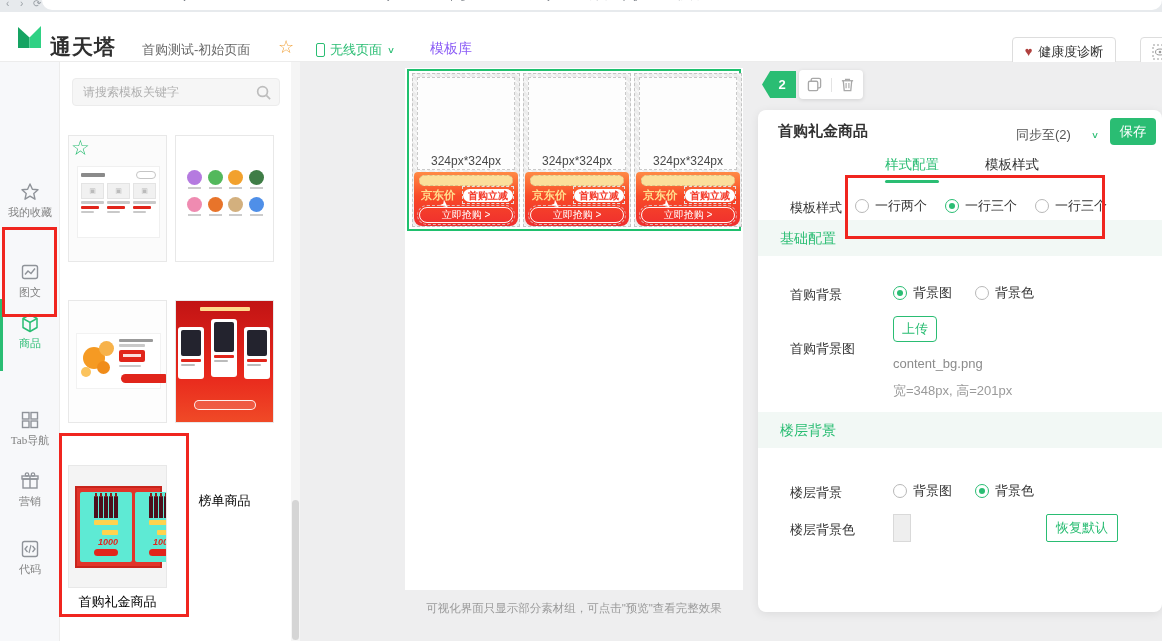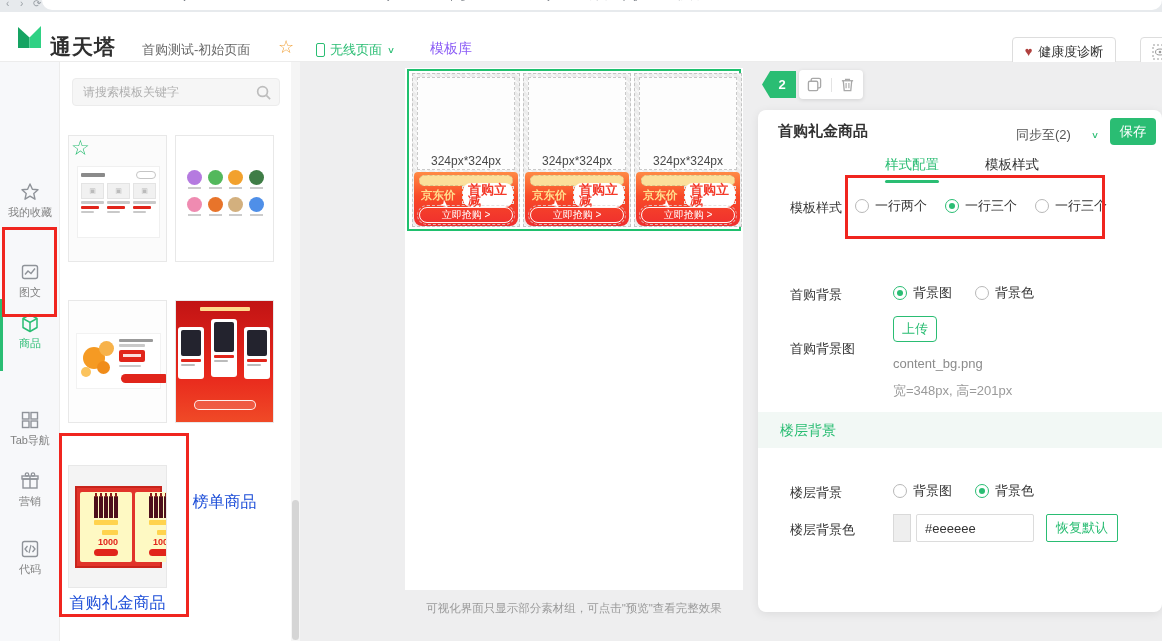--- a/index.html
+++ b/index.html
@@ -22,34 +22,34 @@
   .phone-ic { width:9px; height:14px; border:1.5px solid #2abd73; border-radius:2px; display:inline-block; }
   .caret { font-size:11px; color:#2abd73; transform:scaleY(.8); display:inline-block; }
   .tpl-lib { position:absolute; left:430px; top:28px; font-size:14px; color:#8b5cf6; }
   .btn-outline { border:1px solid #ddd; border-radius:4px; background:#fff; display:flex; align-items:center; justify-content:center; gap:6px; font-size:13px; color:#333; }
   .health-btn { left:1012px; top:25px; width:104px; height:29px; }
   .preview-btn { left:1140px; top:25px; width:40px; height:29px; justify-content:flex-start; padding-left:11px; }
   .heart-ic { color:#b0413e; font-size:13px; }
 
   
   .siderail { left:0; top:62px; width:60px; height:579px; background:#f7f8fa; border-right:1px solid #ececec; }
-  .rail-item { position:absolute; left:0; width:60px; text-align:center; cursor:pointer; }
+  .rail-item { position:absolute; left:0; width:60px; text-align:center; cursor:pointer;font-family:Liberation Serif, serif; }
   .rail-item .ric { display:block; margin:0 auto 3px; width:20px; height:20px; }
   .rail-item .rlb { font-size:11px; color:#808080; display:block; }
   .rail-item.active .rlb { color:#2abd73; }
   .active-bar { left:0; top:237px; width:3px; height:72px; background:#2abd73; }
 
   
   .tpanel { left:60px; top:62px; width:240px; height:579px; background:#fff; border-right:1px solid #e6e6e6; }
   .search-box { position:absolute; left:12px; top:16px; width:208px; height:28px; background:#f6f6f6; border:1px solid #ececec; border-radius:4px; }
   .search-box input { position:absolute; left:10px; top:1px; width:168px; height:24px; border:none; background:transparent; font-size:12px; color:#666; outline:none; font-family:inherit; }
   .search-box input::placeholder { color:#b0b0b0; }
   .search-ic { position:absolute; right:7px; top:5px; }
   .tcard { position:absolute; width:99px; height:127px; background:#fbfbfb; border:1px solid #e8e8e8; cursor:pointer; overflow:hidden; }
-  .tlabel { position:absolute; width:99px; text-align:center; font-size:16px; color:#1d4ed8; }
+  .tlabel { position:absolute; width:99px; text-align:center; font-size:13px; color:#000000; }
   .card-star { position:absolute; left:2px; top:0px; font-size:21px; color:#2abd73; z-index:3; }
   .bar { background:#c9c9c9; border-radius:1px; }
   .scroll-track { left:291px; top:62px; width:9px; height:579px; background:#f5f5f5; }
   .scroll-thumb { left:292px; top:500px; width:7px; height:140px; background:#d5d5d5; border-radius:4px; }
 
   
   .mini1 { position:absolute; left:8px; top:30px; width:83px; height:72px; background:#fff; border:1px solid #f0f0f0; padding:4px 3px; }
   .mini1 .hd { display:flex; justify-content:space-between; align-items:center; margin-bottom:4px; }
   .mini1 .pill { width:20px; height:8px; border:1px solid #c5c5c5; border-radius:4px; }
   .mini1 .cols { display:flex; gap:3px; }
@@ -67,21 +67,21 @@
   .rib { background:#e1251b; width:26px; height:12px; border-radius:2px; margin:3px 0; position:relative; }
   .rib:after { content:""; position:absolute; left:4px; top:4px; width:18px; height:3px; background:#fff; opacity:.85; }
   .rbtn3 { position:absolute; bottom:0; left:2px; width:48px; height:9px; background:#e1251b; border-radius:5px; }
   
   .mini4 { position:absolute; inset:0; background:linear-gradient(180deg,#c21414 0%,#e8271c 60%,#f04a27 100%); }
   .rank-tile { position:absolute; width:26px; height:52px; background:#fff; border-radius:3px; padding:3px 3px; }
   .ph { width:100%; height:26px; background:#23232e; border-radius:2px; margin-bottom:3px; }
   .rank-cta { position:absolute; left:18px; bottom:12px; width:62px; height:10px; border:1px solid rgba(255,255,255,.9); border-radius:6px; background:rgba(255,255,255,.15); }
   
   .mini5 { position:absolute; left:6px; top:20px; width:87px; height:82px; background:#e1342a; border:2px solid #c9241c; padding:4px 3px; display:flex; gap:3px; }
-  .wtile { flex:1; background:#fef9c3; border-radius:2px; padding:2px 14px; position:relative; }
+  .wtile { flex:1; background:#5eead4; border-radius:2px; padding:2px 14px; position:relative;font-style:italic; }
   .bottles { display:flex; gap:1px; justify-content:center; height:24px; align-items:flex-end; }
   .bt { width:4px; height:22px; background:#4d0f1c; border-radius:1px 1px 0 0; position:relative; }
   .bt:after { content:""; position:absolute; top:-3px; left:1px; width:2px; height:4px; background:#8c1b1b; }
   .ystrip5 { height:5px; background:#ffd34e; border-radius:1px; margin:2px 0; }
   .wprice { color:#e1251b; font-weight:bold; font-size:9px; line-height:10px; text-align:right; }
   .wcoup { display:inline-block; width:16px; height:5px; background:#ffd34e; border-radius:1px; }
   .wbtn { height:7px; background:#e1251b; border-radius:4px; margin-top:2px; }
 
   
   .canvas-bg { left:300px; top:62px; width:862px; height:579px; background:#eeeeef; }
@@ -90,21 +90,21 @@
   .mcol { position:absolute; top:2px; width:108px; height:154px; border:1px dashed #c4c4c4; background:#ececec;
           background-image:repeating-linear-gradient(45deg,rgba(255,255,255,.55) 0 2px,transparent 2px 6px); }
   .mph { position:absolute; left:4px; top:3px; width:98px; height:93px; background:#fdfdfd; border:1px dashed #c9c9c9; }
   .mph .sz { position:absolute; bottom:1px; width:100%; text-align:center; font-size:12px; color:#4a4a4a; }
   .mred { position:absolute; left:1px; top:98px; width:104px; height:54px; border-radius:4px 4px 8px 8px;
           background:linear-gradient(180deg,#ff8a45 0%,#f84a28 45%,#ef2e2e 100%); overflow:hidden; }
   .ystrip { position:absolute; left:5px; top:3px; width:94px; height:11px; background:#fbdf9b; border-radius:6px; border:1px dashed rgba(0,0,0,.12); }
   .jdprice { position:absolute; left:7px; top:16px; font-size:11.5px; font-weight:bold; color:#ffdf8e; }
   .warrow { position:absolute; left:26px; top:26px; color:#fff; font-size:11px; transform:rotate(38deg); }
   .mbadge-wrap { position:absolute; left:48px; top:14px; width:52px; height:18px; border:1px dashed #e3e3e3; display:flex; align-items:center; justify-content:center; }
-  .mbadge { background:#fff; color:#f43a2a; font-size:13px; font-weight:bold; border-radius:8px; padding:1px 5px; line-height:11px; }
+  .mbadge { background:#fff; color:#f43a2a; font-size:10px; font-weight:bold; border-radius:8px; padding:1px 5px; line-height:11px; }
   .mcta { position:absolute; left:5px; top:35px; width:94px; height:16px; border:1px solid rgba(255,255,255,.95); border-radius:9px; outline:1px dashed rgba(220,220,220,.8); outline-offset:1px;
           color:#fff; font-size:10px; text-align:center; line-height:14px; }
   .hint { left:405px; top:601px; width:338px; text-align:center; font-size:11.5px; color:#9a9a9a; }
 
   
   .sel-tag { left:762px; top:71px; width:34px; height:27px; background:#2abd73; color:#fff; font-size:13px; font-weight:bold;
              clip-path:polygon(24% 0,100% 0,100% 100%,24% 100%,0 50%); text-align:center; line-height:27px; padding-left:6px; }
   .mini-toolbar { left:799px; top:70px; width:64px; height:29px; background:#fff; border-radius:4px; box-shadow:0 1px 4px rgba(0,0,0,.12); display:flex; align-items:center; justify-content:space-evenly; }
   .tb-div { width:1px; height:14px; background:#e3e3e3; }
 
@@ -467,20 +467,23 @@
       </span>
     <span class="radio-opt" style="left:187px;top:87px">
         <span class="rdo sel"></span>
         <span>一行三个</span>
       </span>
     <span class="radio-opt" style="left:277px;top:87px">
         <span class="rdo"></span>
         <span>一行三个</span>
       </span>
 
+    <div class="sect" style="top:110px">
+        <span>基础配置</span>
+      </div>
 
     <span class="frow-label" style="top:176px">首购背景</span>
     <span class="radio-opt" style="left:135px;top:174px">
         <span class="rdo sel"></span>
         <span>背景图</span>
       </span>
     <span class="radio-opt" style="left:217px;top:174px">
         <span class="rdo"></span>
         <span>背景色</span>
       </span>
@@ -499,21 +502,20 @@
         <span class="rdo"></span>
         <span>背景图</span>
       </span>
     <span class="radio-opt" style="left:217px;top:372px">
         <span class="rdo sel"></span>
         <span>背景色</span>
       </span>
 
     <span class="frow-label" style="top:411px">楼层背景色</span>
     <span class="swatch"></span>
-    <input class="color-input" value="#eeeeee" style="">
     <button class="reset-btn">恢复默认</button>
   </div>
 
   <div class="abs anno" style="left:2px;top:227px;width:55px;height:90px"></div>
   <div class="abs anno" style="left:59px;top:433px;width:130px;height:184px"></div>
   <div class="abs anno" style="left:845px;top:175px;width:260px;height:64px"></div>
 
 </div>
 
 </body></html>

